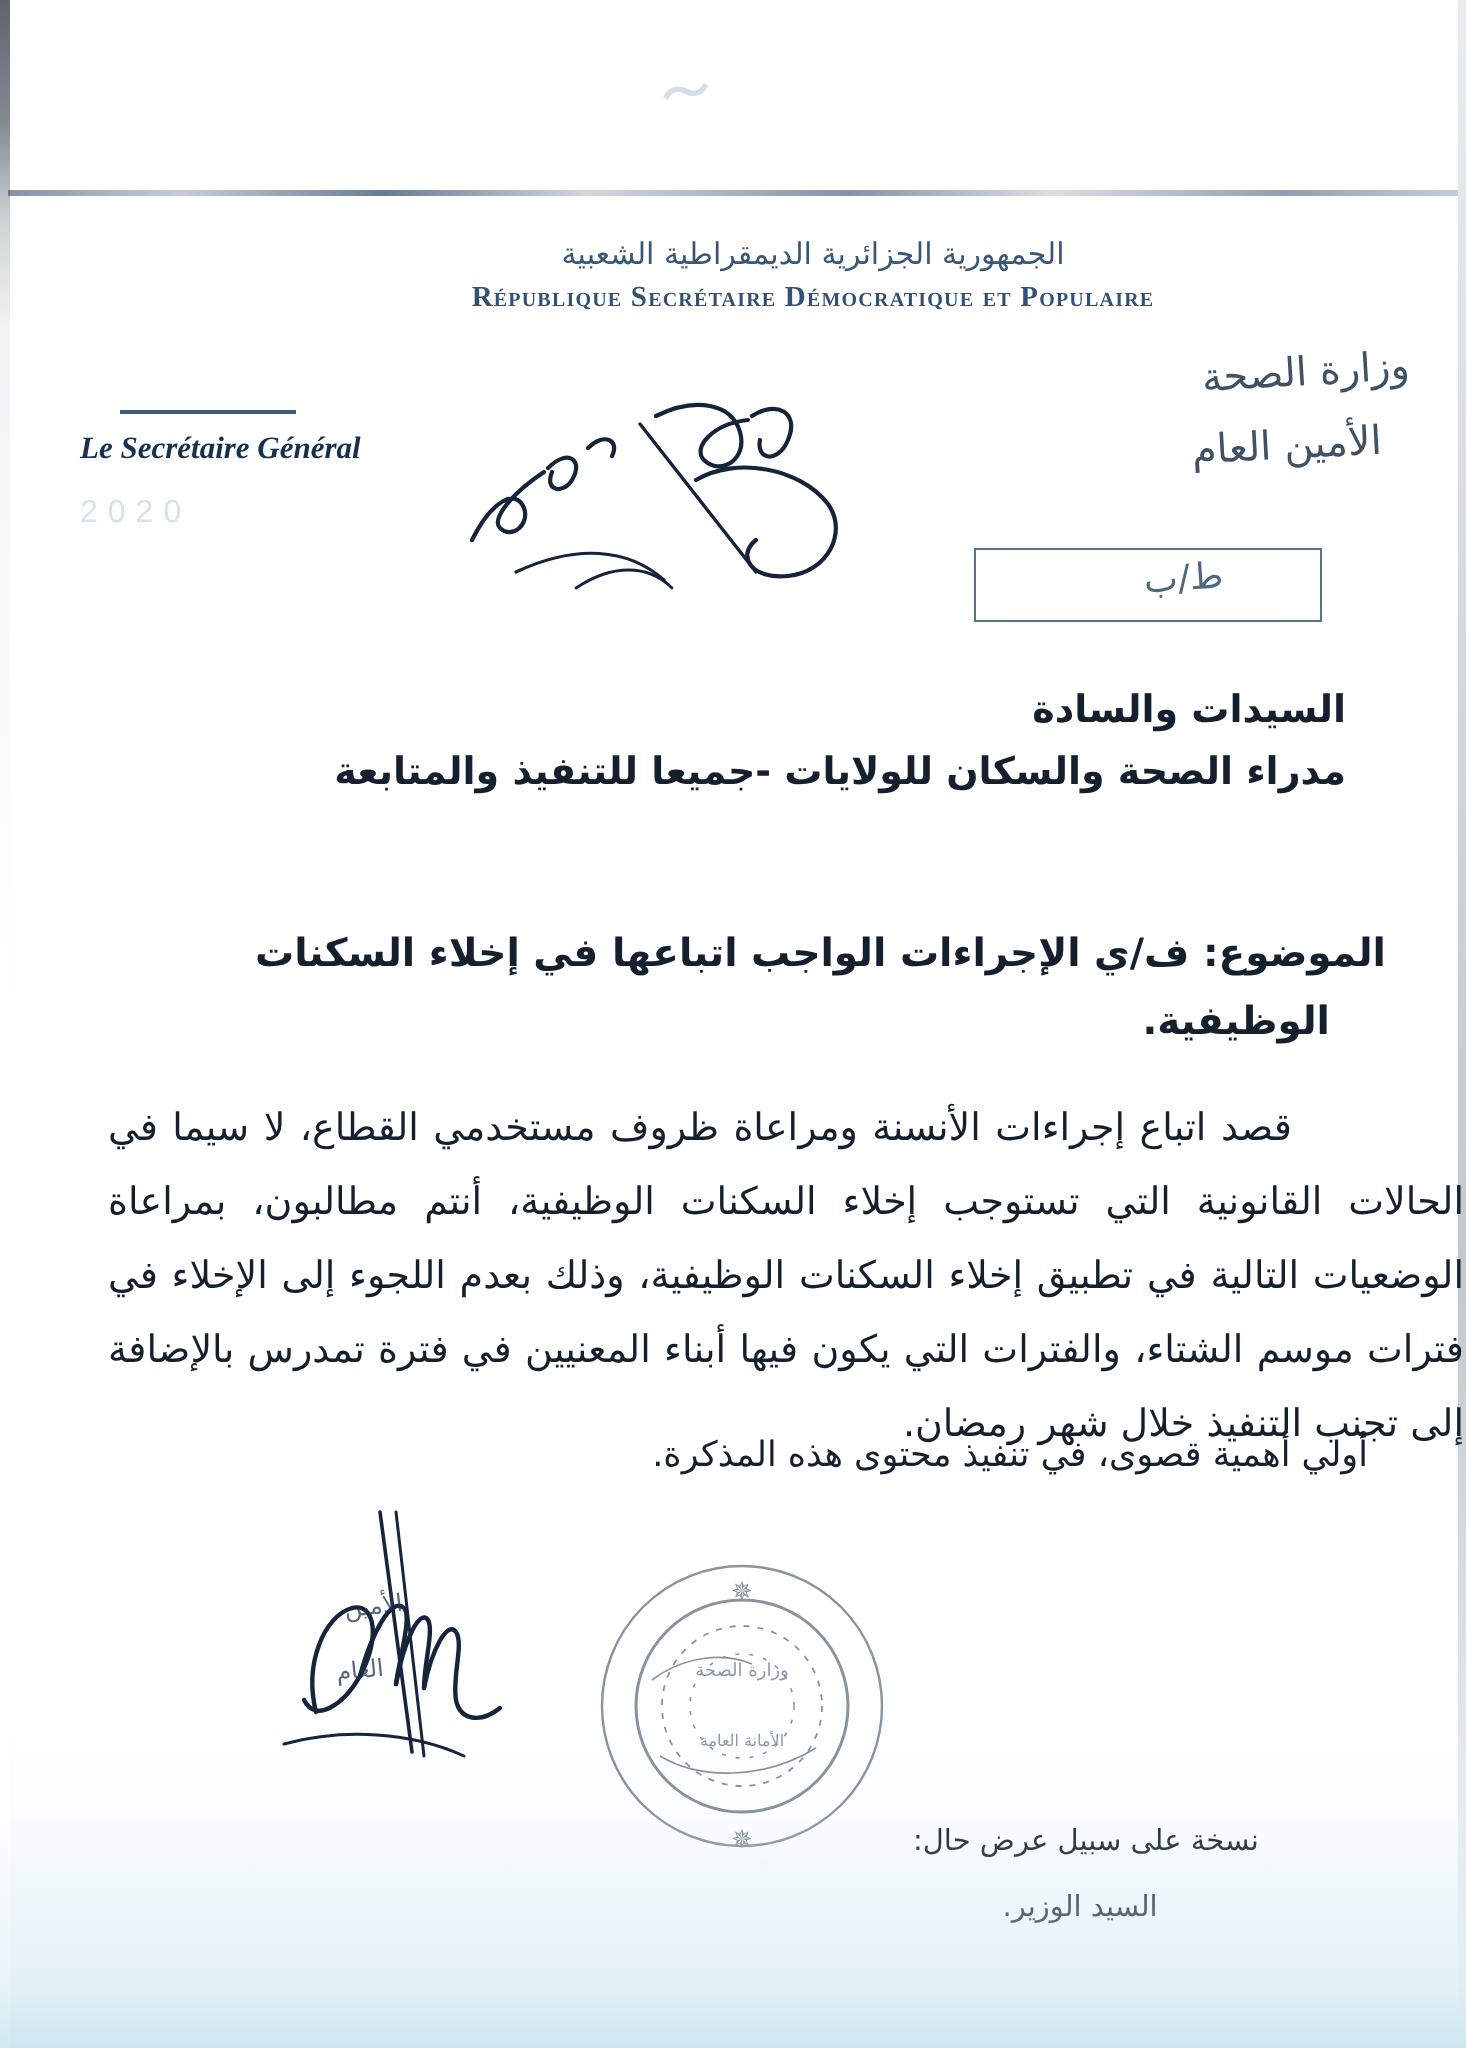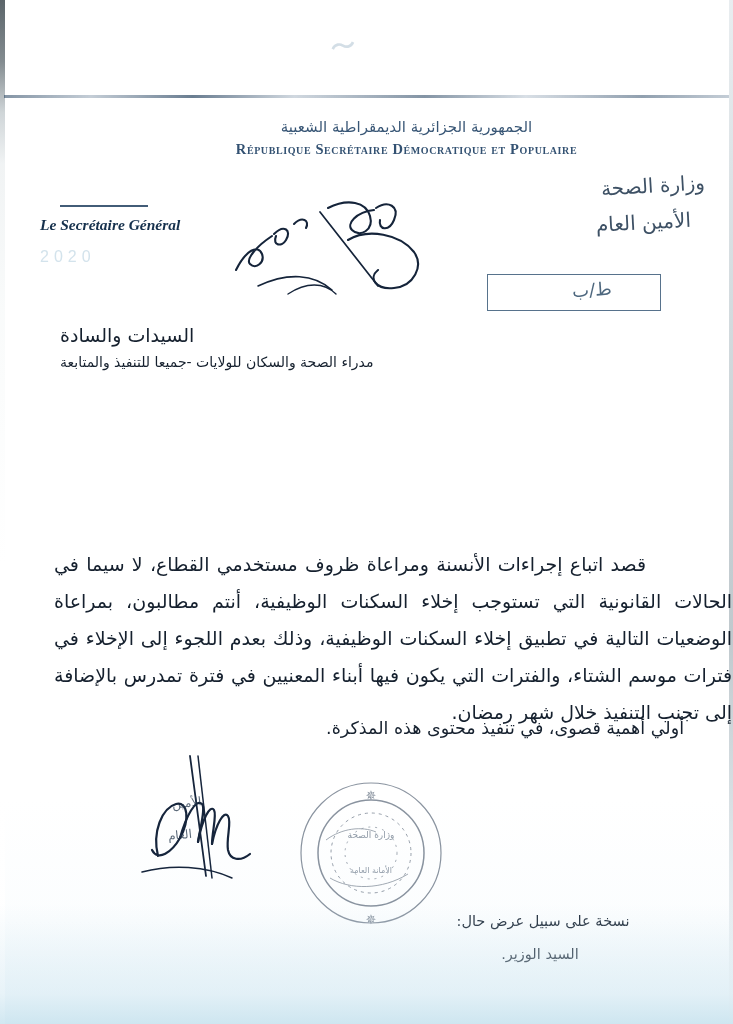--- a/index.html
+++ b/index.html
@@ -110,25 +110,25 @@
   }
   .sig svg{display:block;}
 
   
   .ar{
     direction:rtl;text-align:right;
     font-family:"DejaVu Sans", sans-serif;
     color:#15202e;
   }
   .addr{
-    position:absolute;left:60px;top:320px;width:613px;
-    text-align:left;line-height:1.62;
+    position:absolute;left:60px;top:340px;width:613px;
+    text-align:right;line-height:1.62;font-weight:bold;
   }
   .addr .a1{font-size:19px;}
-  .addr .a2{font-size:14px;}
+  .addr .a2{font-size:19px;}
   .addr .a3{font-size:19px;}
 
   .subject{
     position:absolute;left:40px;top:462px;width:653px;
     font-size:19.5px;font-weight:700;line-height:1.55;
     text-align:right;padding-right:6px;
   }
   .subject .s2{display:block;margin-top:4px;margin-right:28px;}
 
   .body{
@@ -202,20 +202,24 @@
       <path d="M30 96 C60 82, 86 84, 104 100" stroke-width="1.6"></path>
       <path d="M60 104 C78 92, 96 92, 108 104" stroke-width="1.4"></path>
     </svg>
   </div>
 
   <div class="addr ar">
     <div class="a1">السيدات والسادة</div>
     <div class="a2">مدراء الصحة والسكان للولايات -جميعا للتنفيذ والمتابعة</div>
   </div>
 
+  <div class="subject ar">
+    <span>الموضوع: ف/ي الإجراءات الواجب اتباعها في إخلاء السكنات</span>
+    <span class="s2">الوظيفية.</span>
+  </div>
 
   <div class="body ar">
     <p><span class="indent"></span><span>قصد اتباع إجراءات الأنسنة ومراعاة ظروف مستخدمي القطاع، لا سيما في الحالات القانونية التي تستوجب إخلاء السكنات الوظيفية، أنتم مطالبون، بمراعاة الوضعيات التالية في تطبيق إخلاء السكنات الوظيفية، وذلك بعدم اللجوء إلى الإخلاء في فترات موسم الشتاء، والفترات التي يكون فيها أبناء المعنيين في فترة تمدرس بالإضافة إلى تجنب التنفيذ خلال شهر رمضان.</span></p>
   </div>
 
   <div class="closing ar">
     <span>أولي أهمية قصوى، في تنفيذ محتوى هذه المذكرة.</span>
   </div>
 
   <div class="sig" style="left:128px;top:746px;width:190px;height:140px;">

